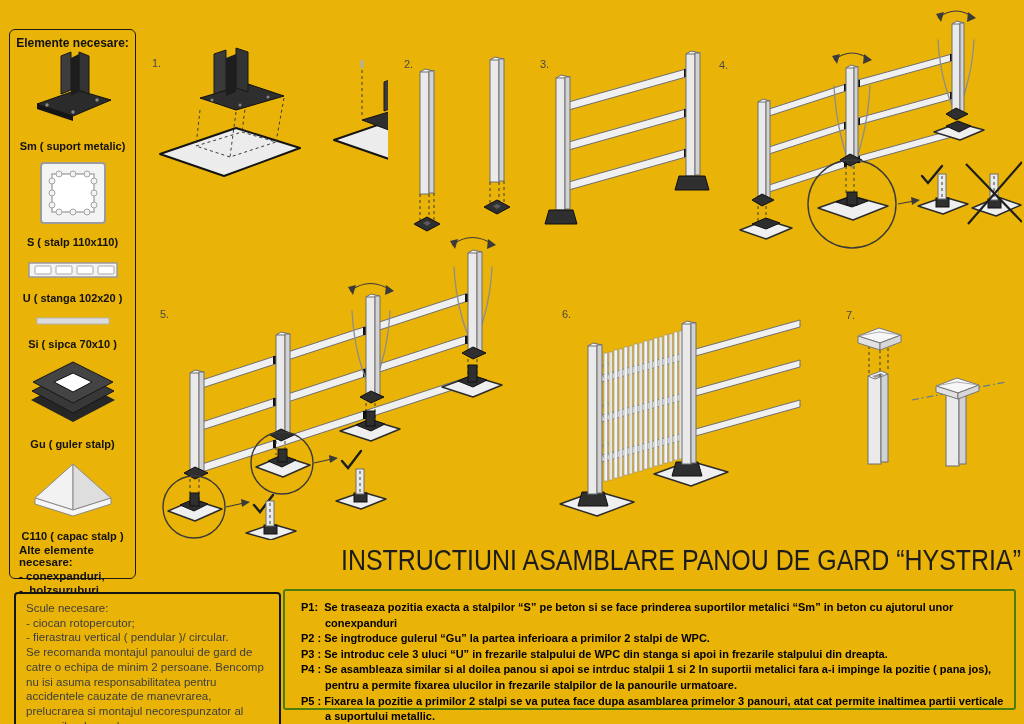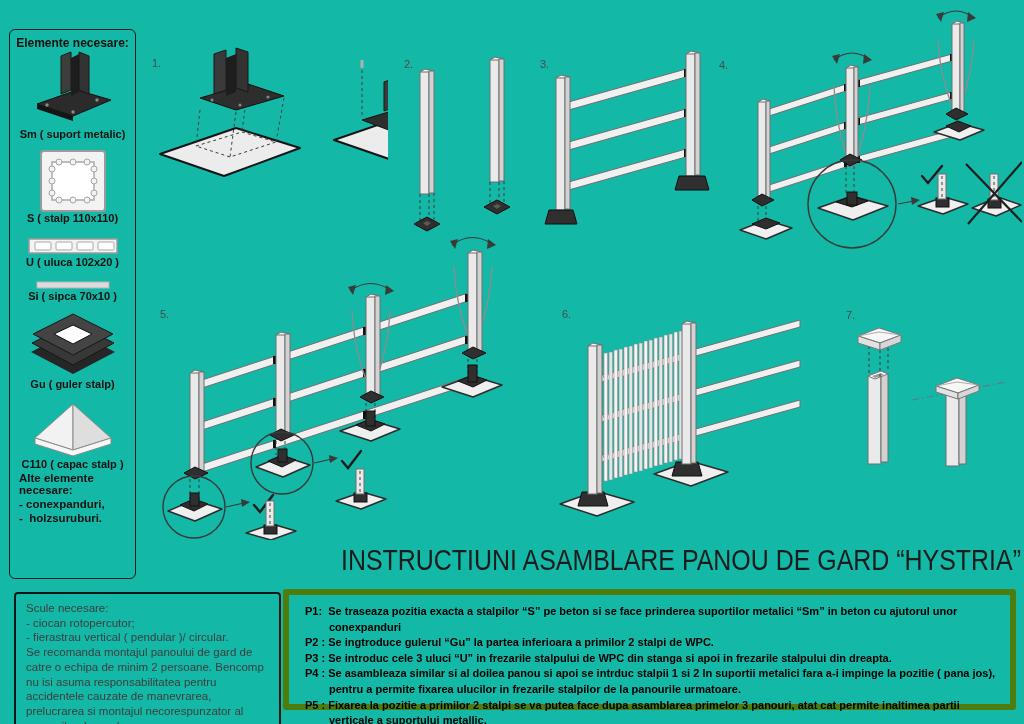--- a/index.html
+++ b/index.html
@@ -1,29 +1,29 @@
 <!DOCTYPE html>
 <html><head>
 <meta charset="utf-8">
 <style>
   html,body{margin:0;padding:0;background:#fff;}
-  .page{position:relative;width:1024px;height:724px;background:#14b8a6;overflow:hidden;
+  .page{position:relative;width:1024px;height:724px;background:#eab308;overflow:hidden;
         font-family:"Liberation Sans",sans-serif;color:#111;}
   
   .elements-box{position:absolute;left:9px;top:29px;width:127px;height:550px;
         border:1.6px solid #1a1a1a;border-radius:6px;box-sizing:border-box;text-align:center;}
   .tools-box{position:absolute;left:14px;top:592px;width:267px;height:164px;
         border:2px solid #151515;border-radius:4px;box-sizing:border-box;
         padding:7px 8px 0 10px;text-align:left;}
   .instr-box{position:absolute;left:283px;top:589px;width:733px;height:121px;
-        border:6px solid #4d7c0f;border-radius:3px;box-sizing:border-box;
+        border:2px solid #4d7c0f;border-radius:3px;box-sizing:border-box;
         padding:9px 10px 0 16px;}
   
   .eh{margin-top:6px;font-size:12px;font-weight:600;}
-  .il{margin-top:0;font-size:11px;font-weight:600;white-space:pre-wrap;}
+  .il{margin-top:12px;font-size:11px;font-weight:600;white-space:pre-wrap;}
   .eh2{margin-top:2px;font-size:11.5px;font-weight:600;text-align:left;padding-left:9px;}
   .oi{margin-top:2px;font-size:11.5px;font-weight:600;text-align:left;padding-left:9px;white-space:pre-wrap;}
   .tl{font-size:11.5px;color:#3d3d3d;line-height:1.28;}
   .tnote{margin:0;font-size:11.5px;color:#3d3d3d;line-height:1.28;}
   .pitem{font-size:11px;font-weight:600;line-height:1.42;color:#000;
         padding-left:24px;text-indent:-24px;white-space:pre-wrap;}
   .title{position:absolute;left:341px;top:544px;font-size:29px;font-weight:400;color:#1c1c1c;
         white-space:nowrap;transform:scaleX(0.86);transform-origin:left top;}
   .stepnum{position:absolute;font-size:11px;color:#4a4a4a;}
   .stepsvg{position:absolute;}
@@ -91,21 +91,21 @@
     </svg>
     <div class="il">S ( stalp 110x110)</div>
 
     <svg class="icon-block" width="92" height="20" viewBox="0 0 92 20" style="margin-top:12px;">
       <rect x="2" y="3" width="88" height="14" fill="#f3f3f3" stroke="#9b9b9b" stroke-width="1.5"></rect>
       <rect x="8" y="6" width="16" height="8" rx="1" fill="#fff" stroke="#a8a8a8"></rect>
       <rect x="29" y="6" width="16" height="8" rx="1" fill="#fff" stroke="#a8a8a8"></rect>
       <rect x="50" y="6" width="16" height="8" rx="1" fill="#fff" stroke="#a8a8a8"></rect>
       <rect x="71" y="6" width="16" height="8" rx="1" fill="#fff" stroke="#a8a8a8"></rect>
     </svg>
-    <div class="il">U ( uluca 102x20 )</div>
+    <div class="il">U ( stanga 102x20 )</div>
 
     <svg class="icon-block" width="76" height="10" viewBox="0 0 76 10" style="margin-top:12px;">
       <rect x="2" y="2" width="72" height="6" fill="#dcdcdc" stroke="#b5b5b5"></rect>
     </svg>
     <div class="il">Si ( sipca 70x10 )</div>
 
     <svg class="icon-block" width="84" height="66" viewBox="0 0 84 66" style="margin-top:10px;">
       <polygon points="42,18 84,40 42,62 0,40" fill="#262626"></polygon>
       <polygon points="42,10 83,31 42,53 1,31" fill="#383838" stroke="#161616"></polygon>
       <polygon points="42,2 82,22 42,43 2,22" fill="#444" stroke="#161616"></polygon>

